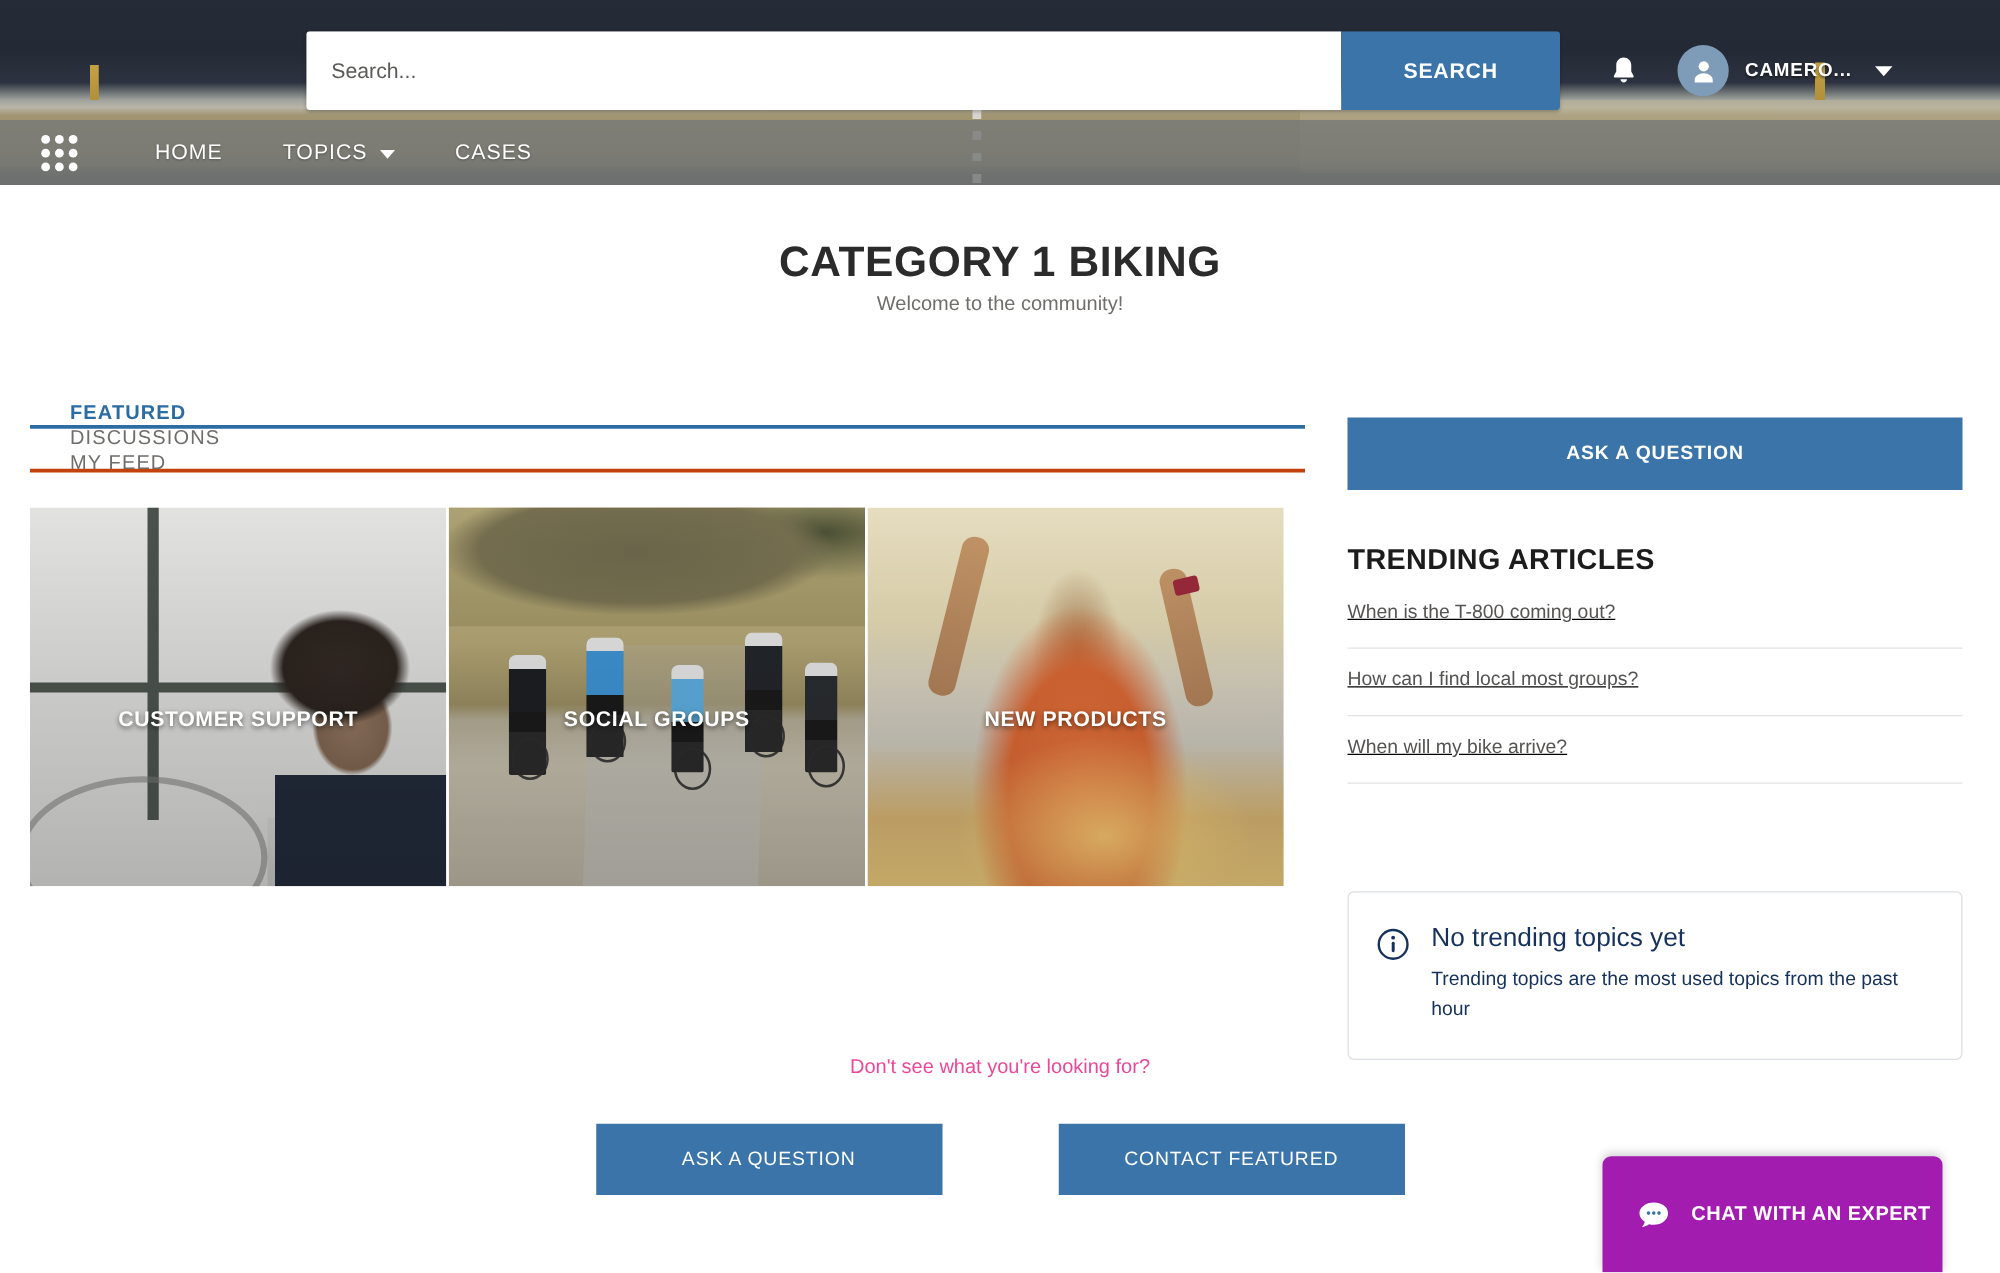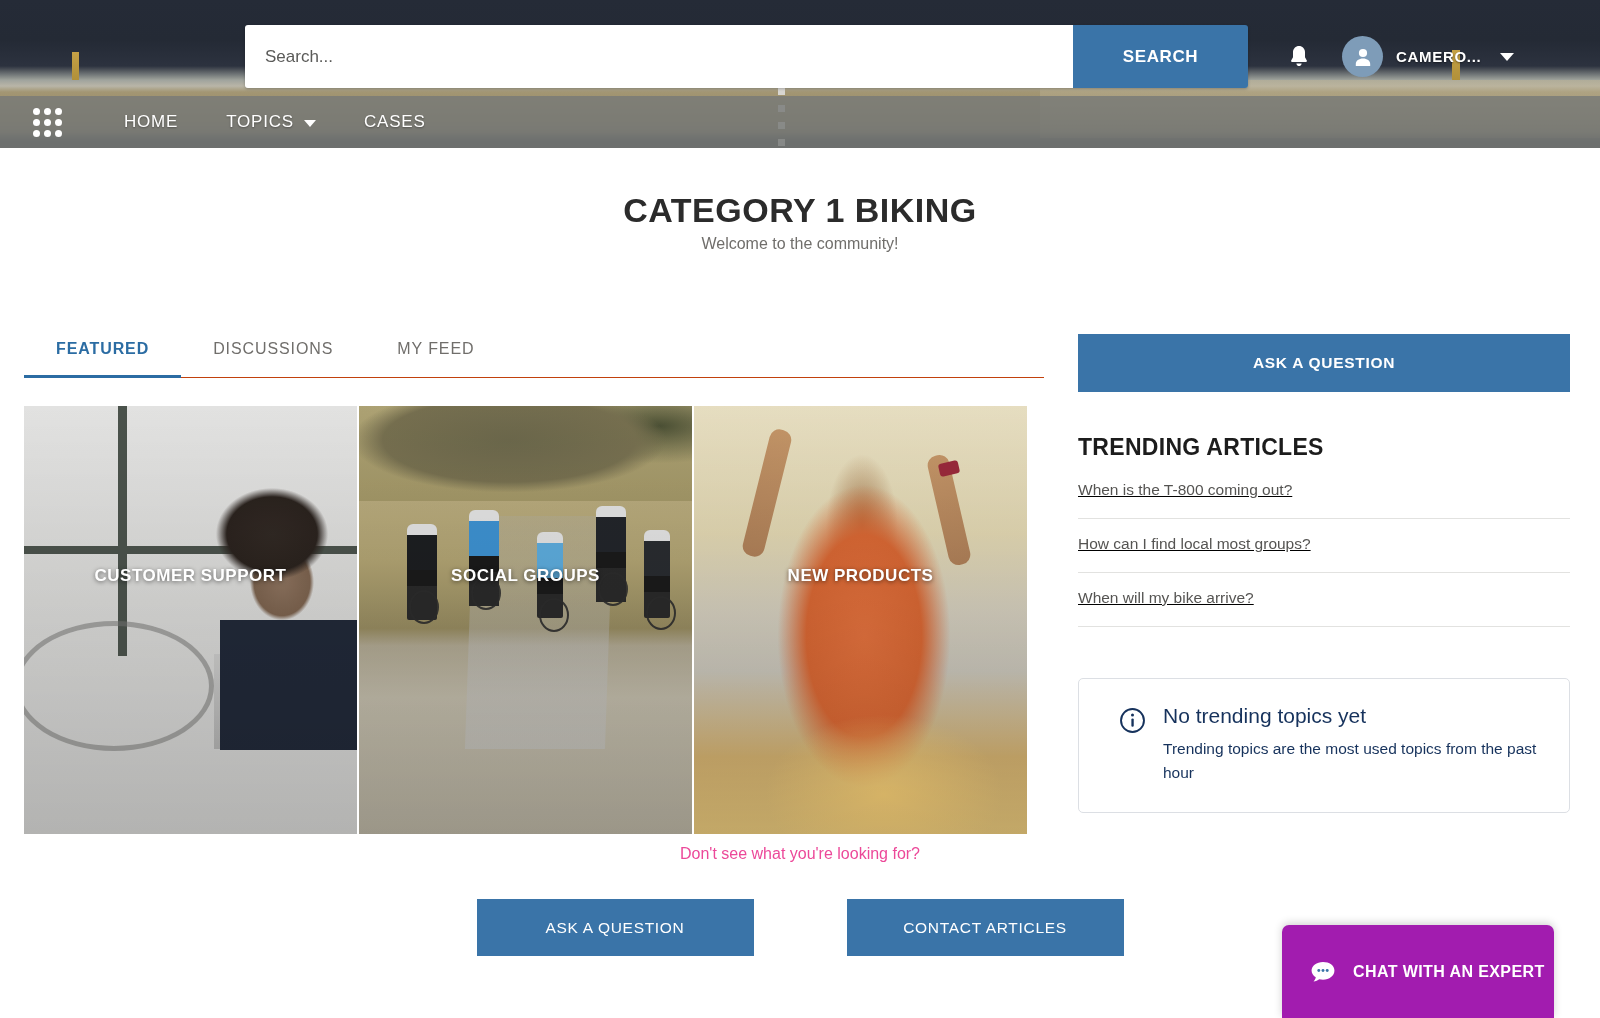--- a/index.html
+++ b/index.html
@@ -190,22 +190,23 @@
     align-items: flex-start;
     padding: 0 24px;
     gap: 34px;
   }
   .left-col { width: 1020px; }
   .right-col { width: 492px; }
 
   
   .tabs {
     display: flex;
-    border-bottom: 1px solid #c2410c;
+    border-bottom: 3px solid #c2410c;
     height: 56px;
+    flex-direction: column;
   }
   .tab {
     font-size: 16px;
     letter-spacing: 0.9px;
     color: #706e6b;
     padding: 0 32px;
     height: 56px;
     display: flex; align-items: center;
     cursor: pointer;
     border-bottom: 3px solid transparent;
@@ -215,21 +216,21 @@
 
   
   .cards {
     display: flex;
     gap: 2px;
     margin-top: 28px;
   }
   .card {
     position: relative;
     width: 333px;
-    height: 428px;
+    height: 303px;
     overflow: hidden;
     cursor: pointer;
   }
   .card-label {
     position: absolute;
     left: 0; right: 0; top: 160px;
     text-align: center;
     color: #ffffff;
     font-size: 17px;
     font-weight: 700;
@@ -359,24 +360,24 @@
   .article-item {
     font-size: 15.5px;
     color: #555452;
     padding: 16px 0 19px 0;
     border-bottom: 1px solid #e2e2e0;
     cursor: pointer;
   }
   .article-item:first-child { padding-top: 0; }
 
   .info-box {
-    margin-top: 51px;
+    margin-top: 86px;
     border: 1px solid #dcdfe4;
     border-radius: 5px;
-    padding: 25px 24px 27px 40px;
+    padding: 25px 24px 27px 22px;
     display: flex;
     gap: 17px;
     background: #ffffff;
     justify-content: space-between;
   }
   .info-title {
     font-size: 21px;
     color: #16325c;
     line-height: 1.15;
   }
@@ -566,21 +567,21 @@
         </div>
       </div>
 
     </div>
   </div>
 
   <div class="cta">
     <div class="cta-text">Don't see what you're looking for?</div>
     <div class="cta-btns">
       <button class="cta-btn">ASK A QUESTION</button>
-      <button class="cta-btn">CONTACT ARTICLES</button>
+      <button class="cta-btn">CONTACT FEATURED</button>
     </div>
   </div>
 
   <div class="chat-widget">
     <svg width="28" height="28" viewBox="0 0 24 24">
       <path d="M12 3.4C6.6 3.4 2.2 6.7 2.2 10.8c0 2.3 1.4 4.4 3.6 5.8-.2 1.3-.9 2.6-1.9 3.6 1.8-.2 3.6-.9 4.9-1.9 1 .3 2.1.4 3.2.4 5.4 0 9.8-3.3 9.8-7.9S17.4 3.4 12 3.4z" fill="#ffffff"></path>
       <circle cx="8.4" cy="10.7" r="1.25" fill="#3a74a8"></circle>
       <circle cx="12" cy="10.7" r="1.25" fill="#3a74a8"></circle>
       <circle cx="15.6" cy="10.7" r="1.25" fill="#3a74a8"></circle>
     </svg>

